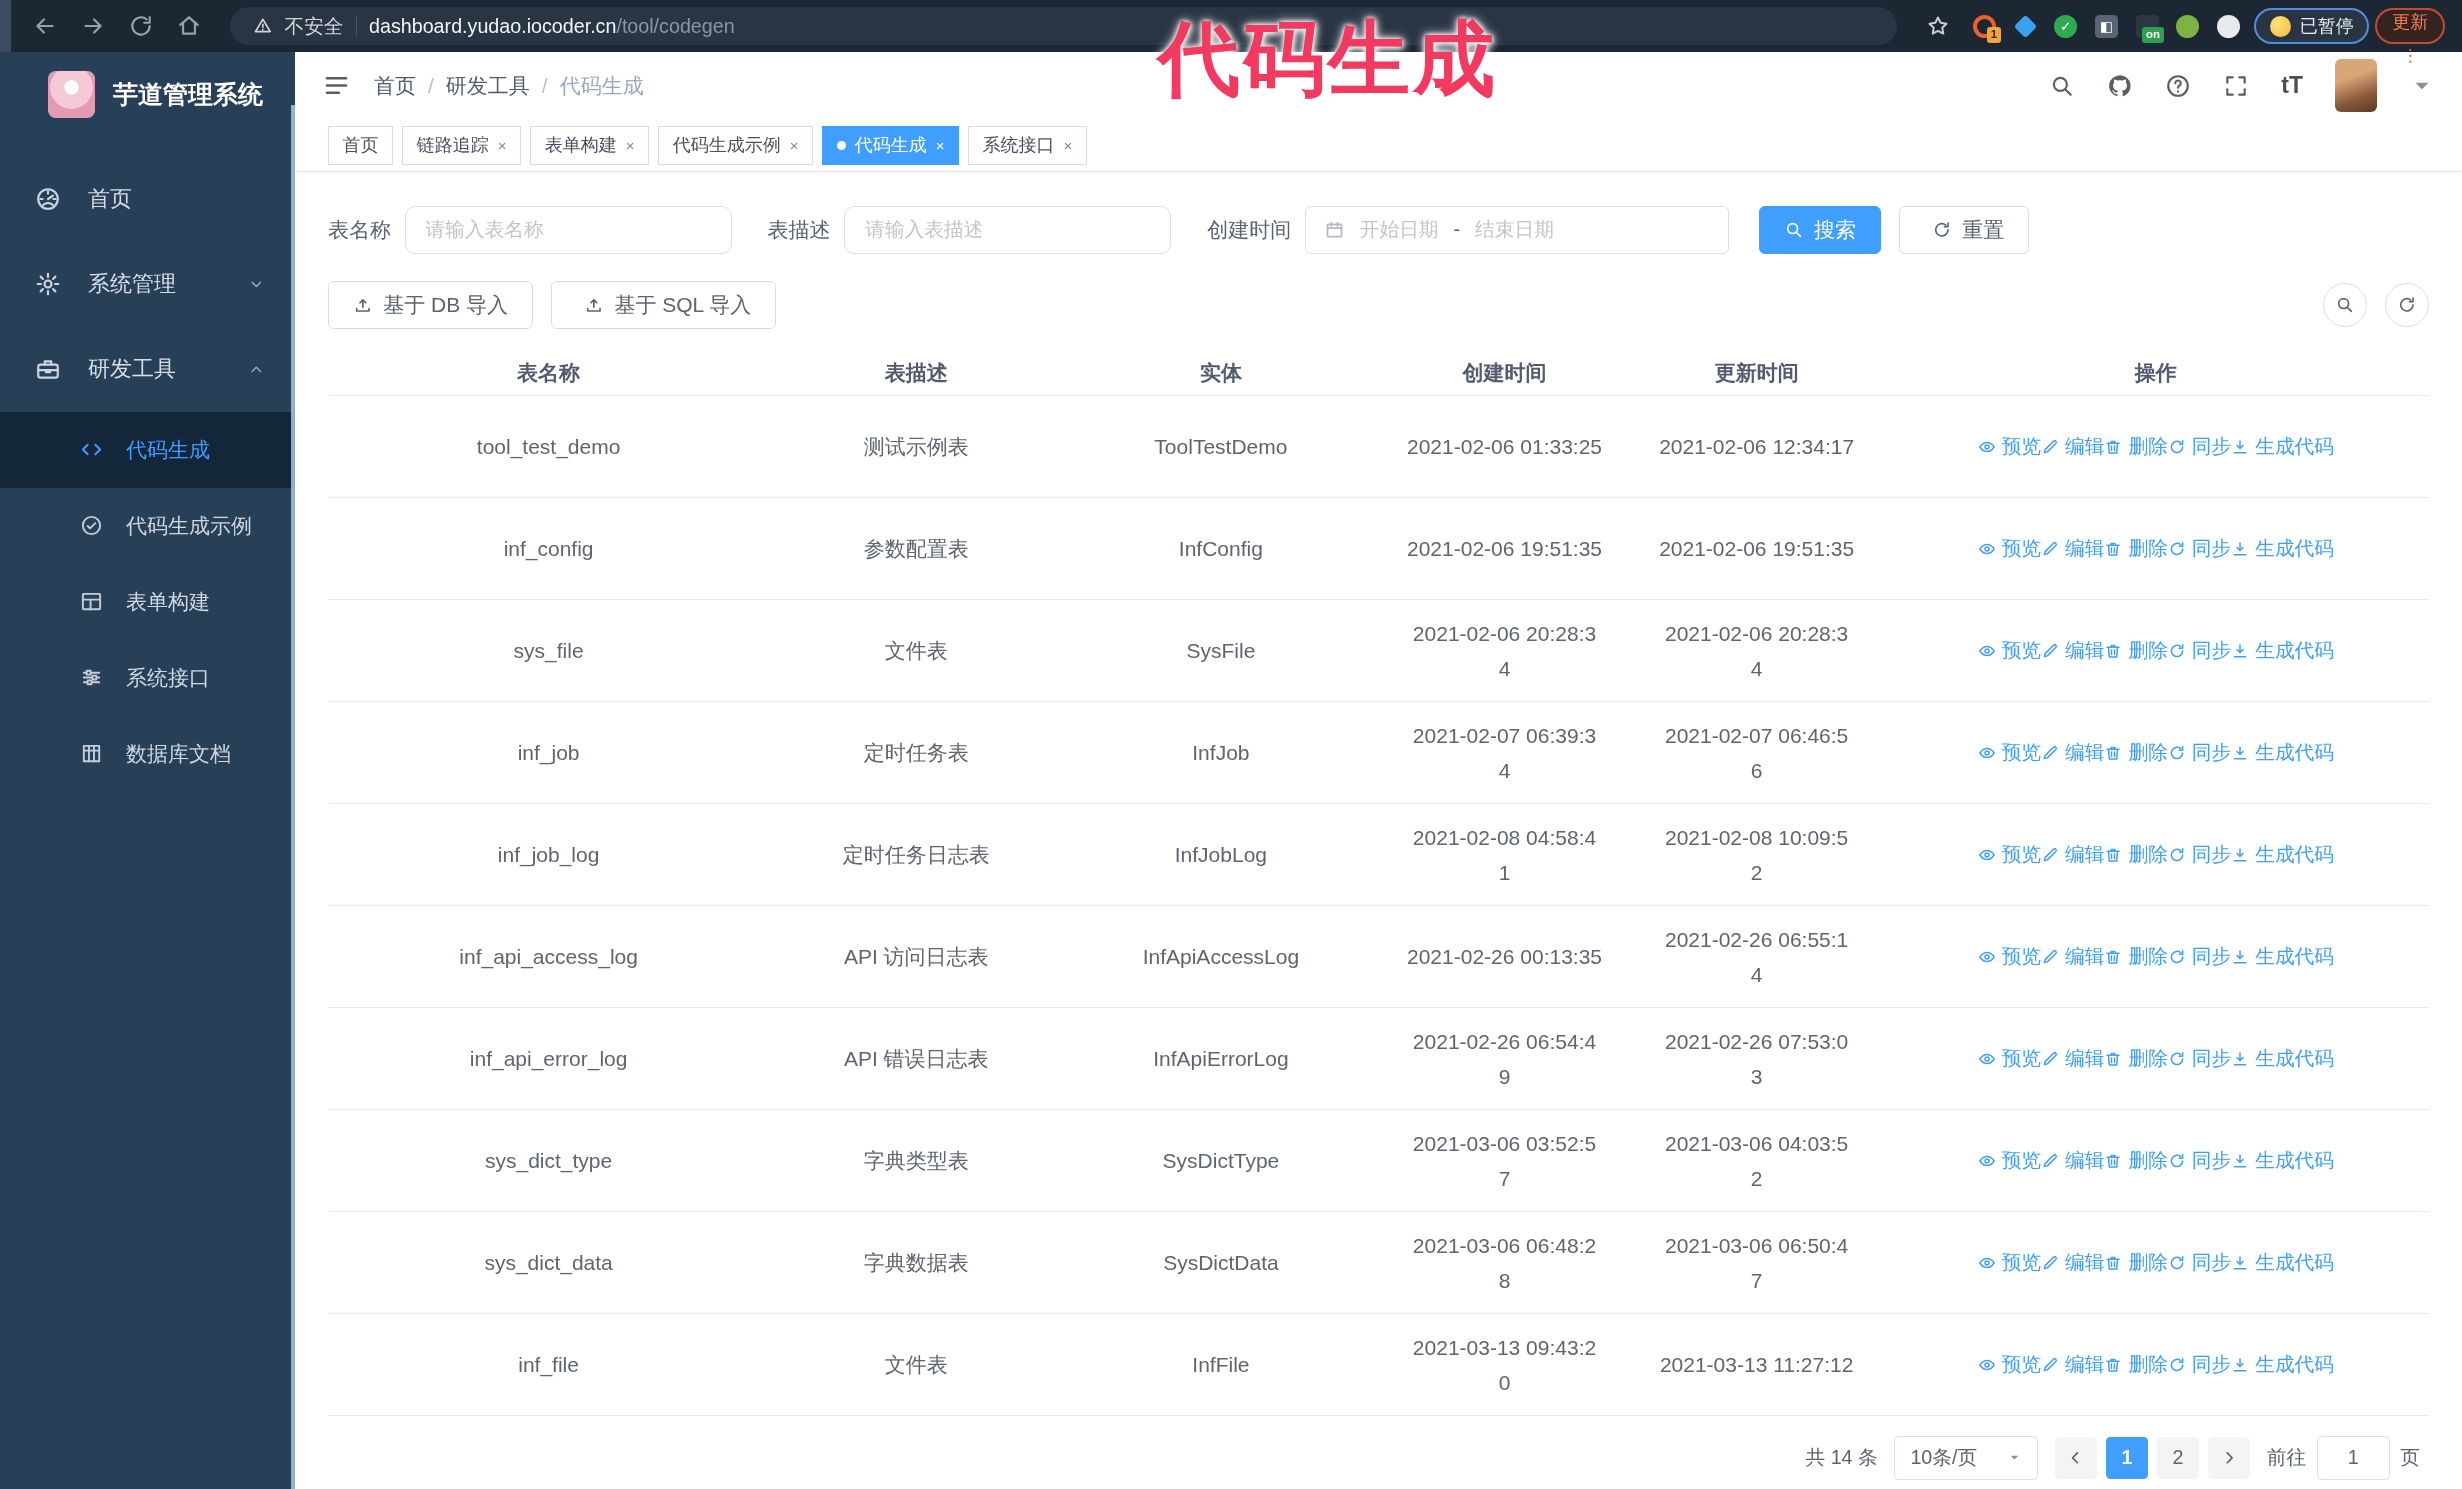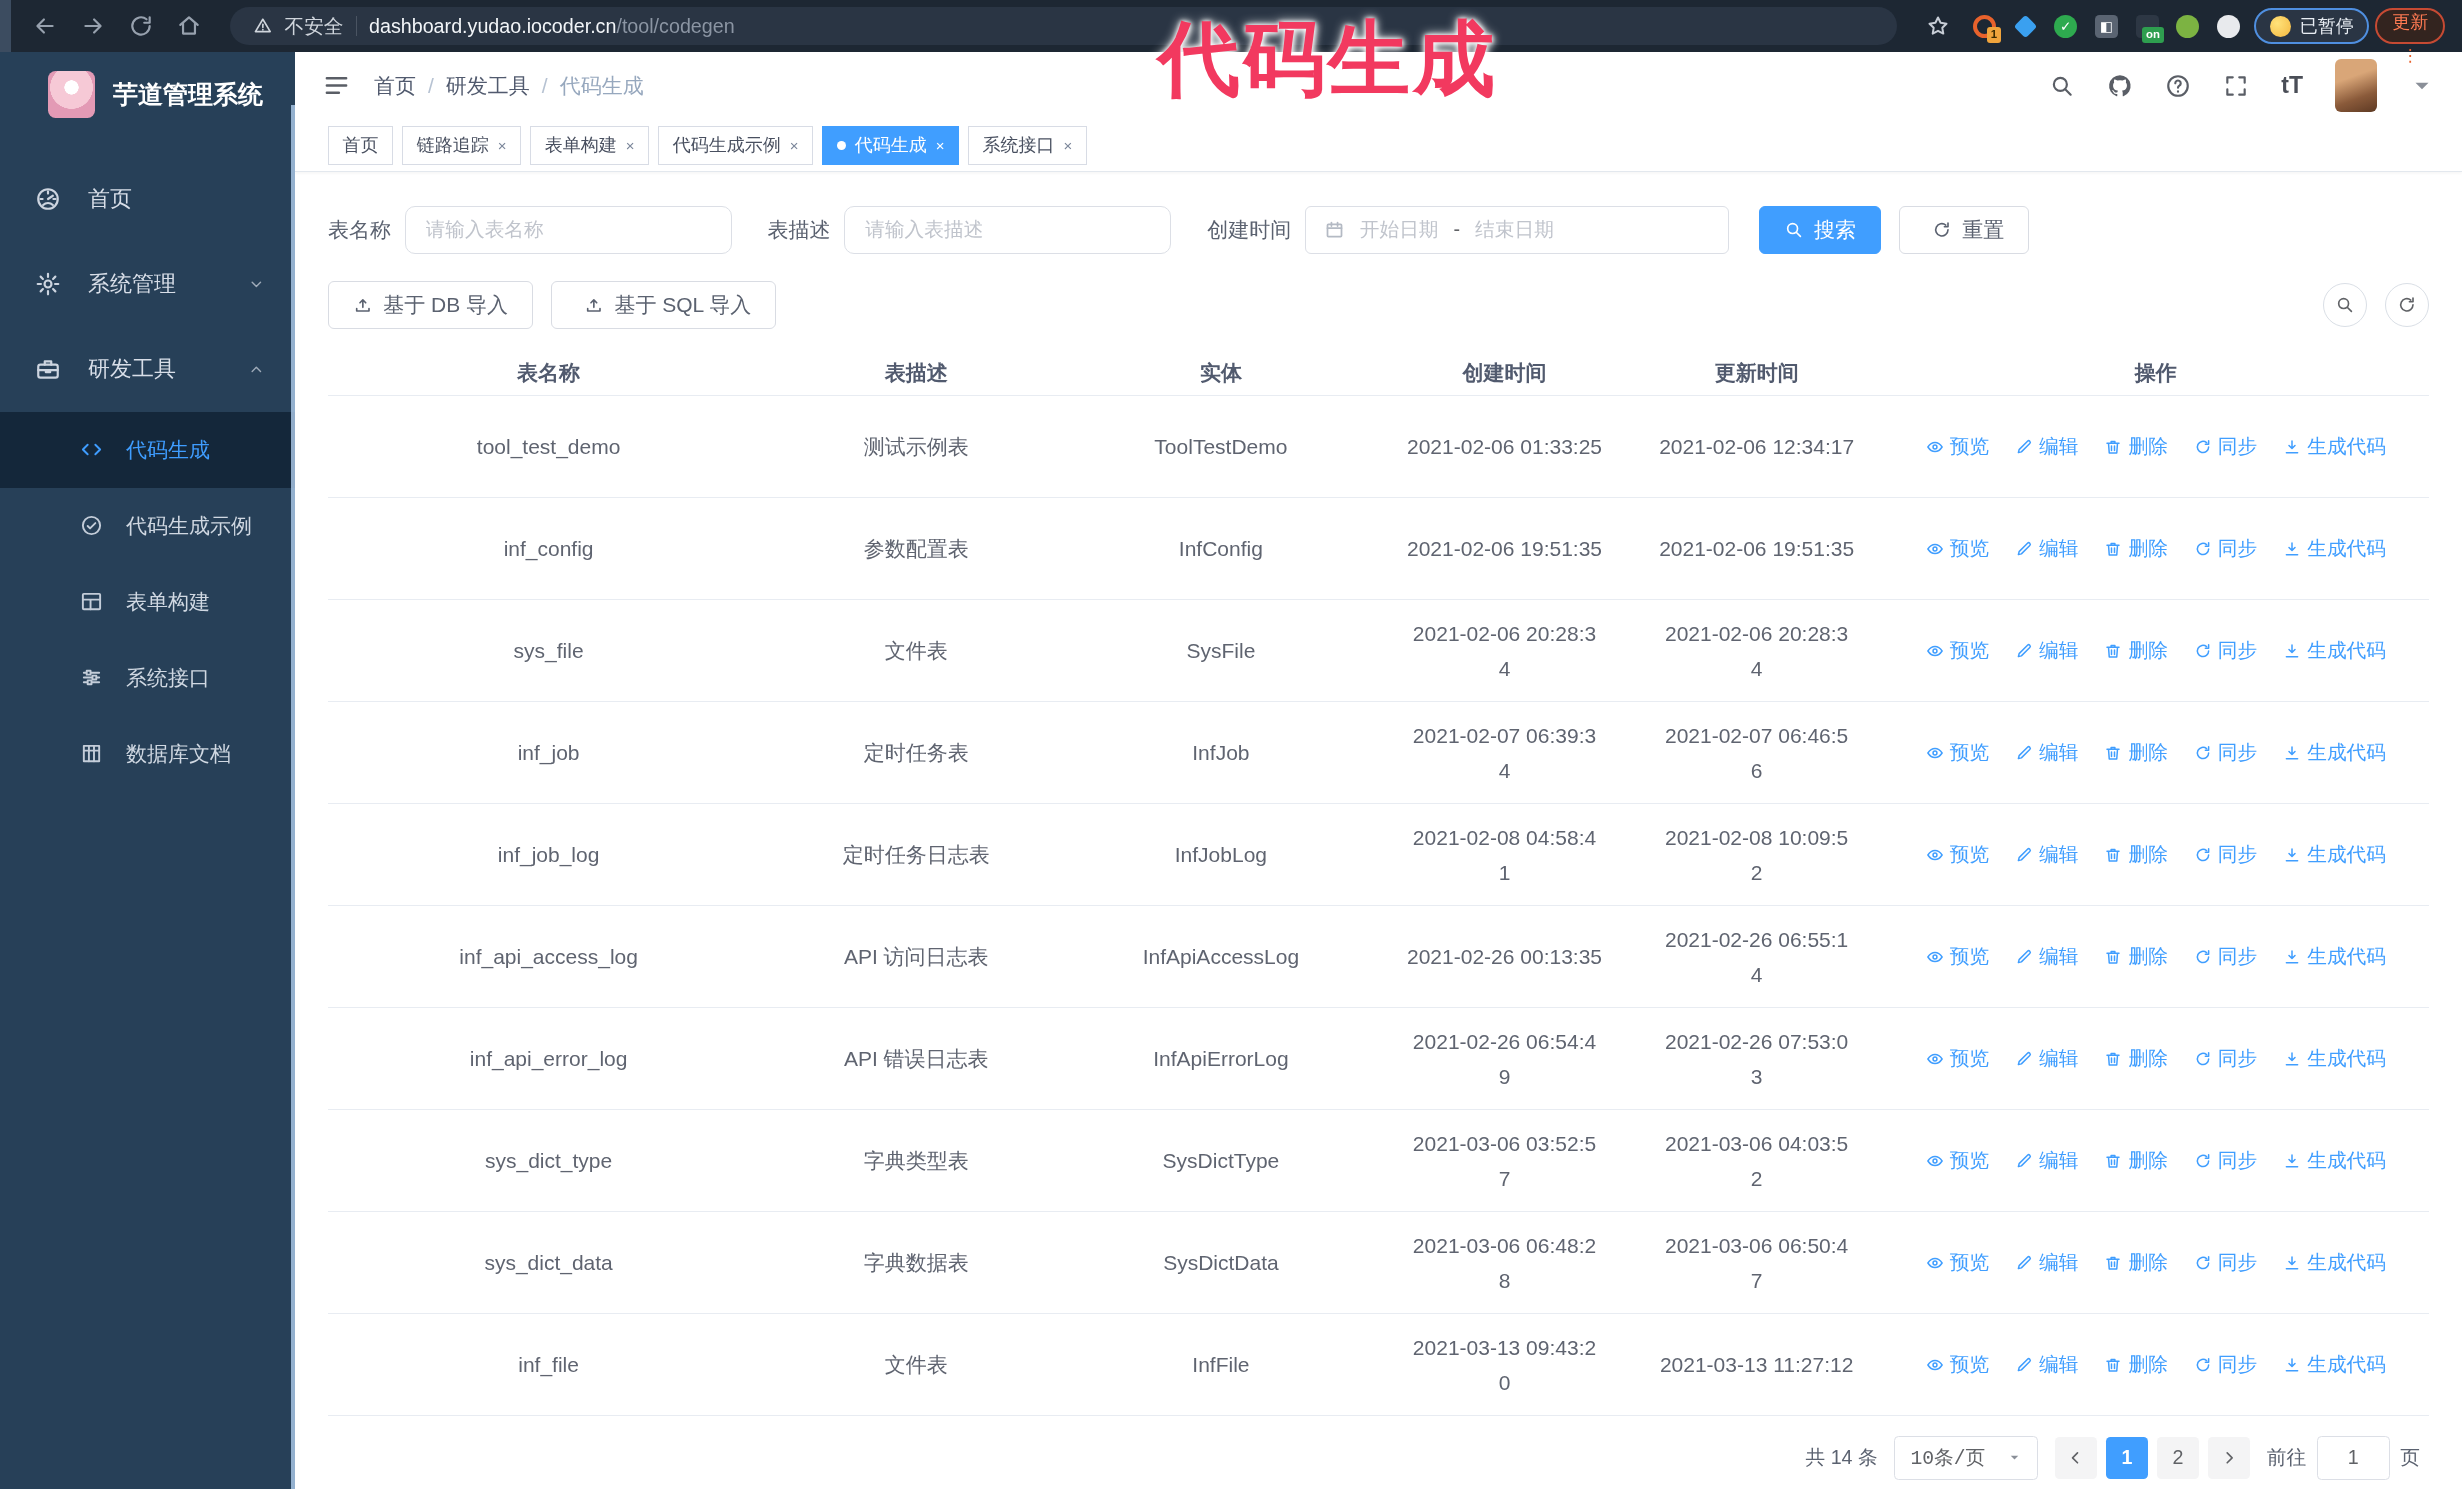--- a/index.html
+++ b/index.html
@@ -89,26 +89,26 @@
   .btn-plain { background:#fff; color:#5b6270; border-color:#d9dce3; }
   .btn + .btn { margin-left:18px;padding-left:32px; }
 
   .toolbar { display:flex; align-items:center; margin-top:27px; }
   .toolbar .right { margin-left:auto; display:flex; gap:18px; }
   .circle-btn { width:44px; height:44px; border-radius:50%; border:1.5px solid #dadfe6; background:#fff; display:flex; align-items:center; justify-content:center; color:#606266; font-size:19.7px; cursor:pointer; }
 
   table.grid { width:100%; border-collapse:collapse; margin-top:23px; table-layout:fixed; }
   table.grid th { height:44px; font-size:21px; font-weight:bold; color:#515a6e; text-align:center; border-bottom:1.5px solid #e8ecf2; padding:0 6px; }
   table.grid td { height:102px; font-size:21px; color:#5f6470; text-align:center; border-bottom:1.5px solid #e8ecf2; padding:7.6px 6px; white-space:pre; line-height:35px; }
-  .actions { display:flex; align-items:center; justify-content:center; gap:26px; white-space:nowrap; }
+  .actions { display:flex; align-items:center; justify-content:center; white-space:nowrap; }
   .actions a { color:#409eff; font-size:19.7px; text-decoration:none; display:inline-flex; align-items:center; gap:6px; cursor:pointer; }
   .actions .icn { font-size:18px; }
 
   .pager-row { display:flex; align-items:center; justify-content:flex-end; gap:16.7px; margin:19.7px 9px 0 0; color:#5b6270; font-size:19.7px; }
-  .page-size { width:144px; height:44px; border:1.5px solid #dcdfe6; border-radius:4.5px; display:flex; align-items:center; justify-content:space-between; padding:0 15px; color:#606266; cursor:pointer;font-family:Liberation Mono, monospace; }
+  .page-size { width:144px; height:44px; border:1.5px solid #dcdfe6; border-radius:4.5px; display:flex; align-items:center; justify-content:space-between; padding:0 15px; color:#606266; cursor:pointer; }
   .pager { display:flex; align-items:center; gap:9px; }
   .pg { min-width:42px; height:42px; border-radius:4.5px; background:#f4f4f5; color:#606266; display:flex; align-items:center; justify-content:center; font-size:19.7px; cursor:pointer; }
   .pg.active { background:#409eff; color:#fff; font-weight:bold; }
   .goto { display:flex; align-items:center; gap:10.6px; }
   .goto-input { width:73px; height:44px; border:1.5px solid #dcdfe6; border-radius:4.5px; text-align:center; font-size:19.7px; color:#606266; outline:none; }
 </style>
 </head>
 <body>
 
 <div class="browser-bar">

